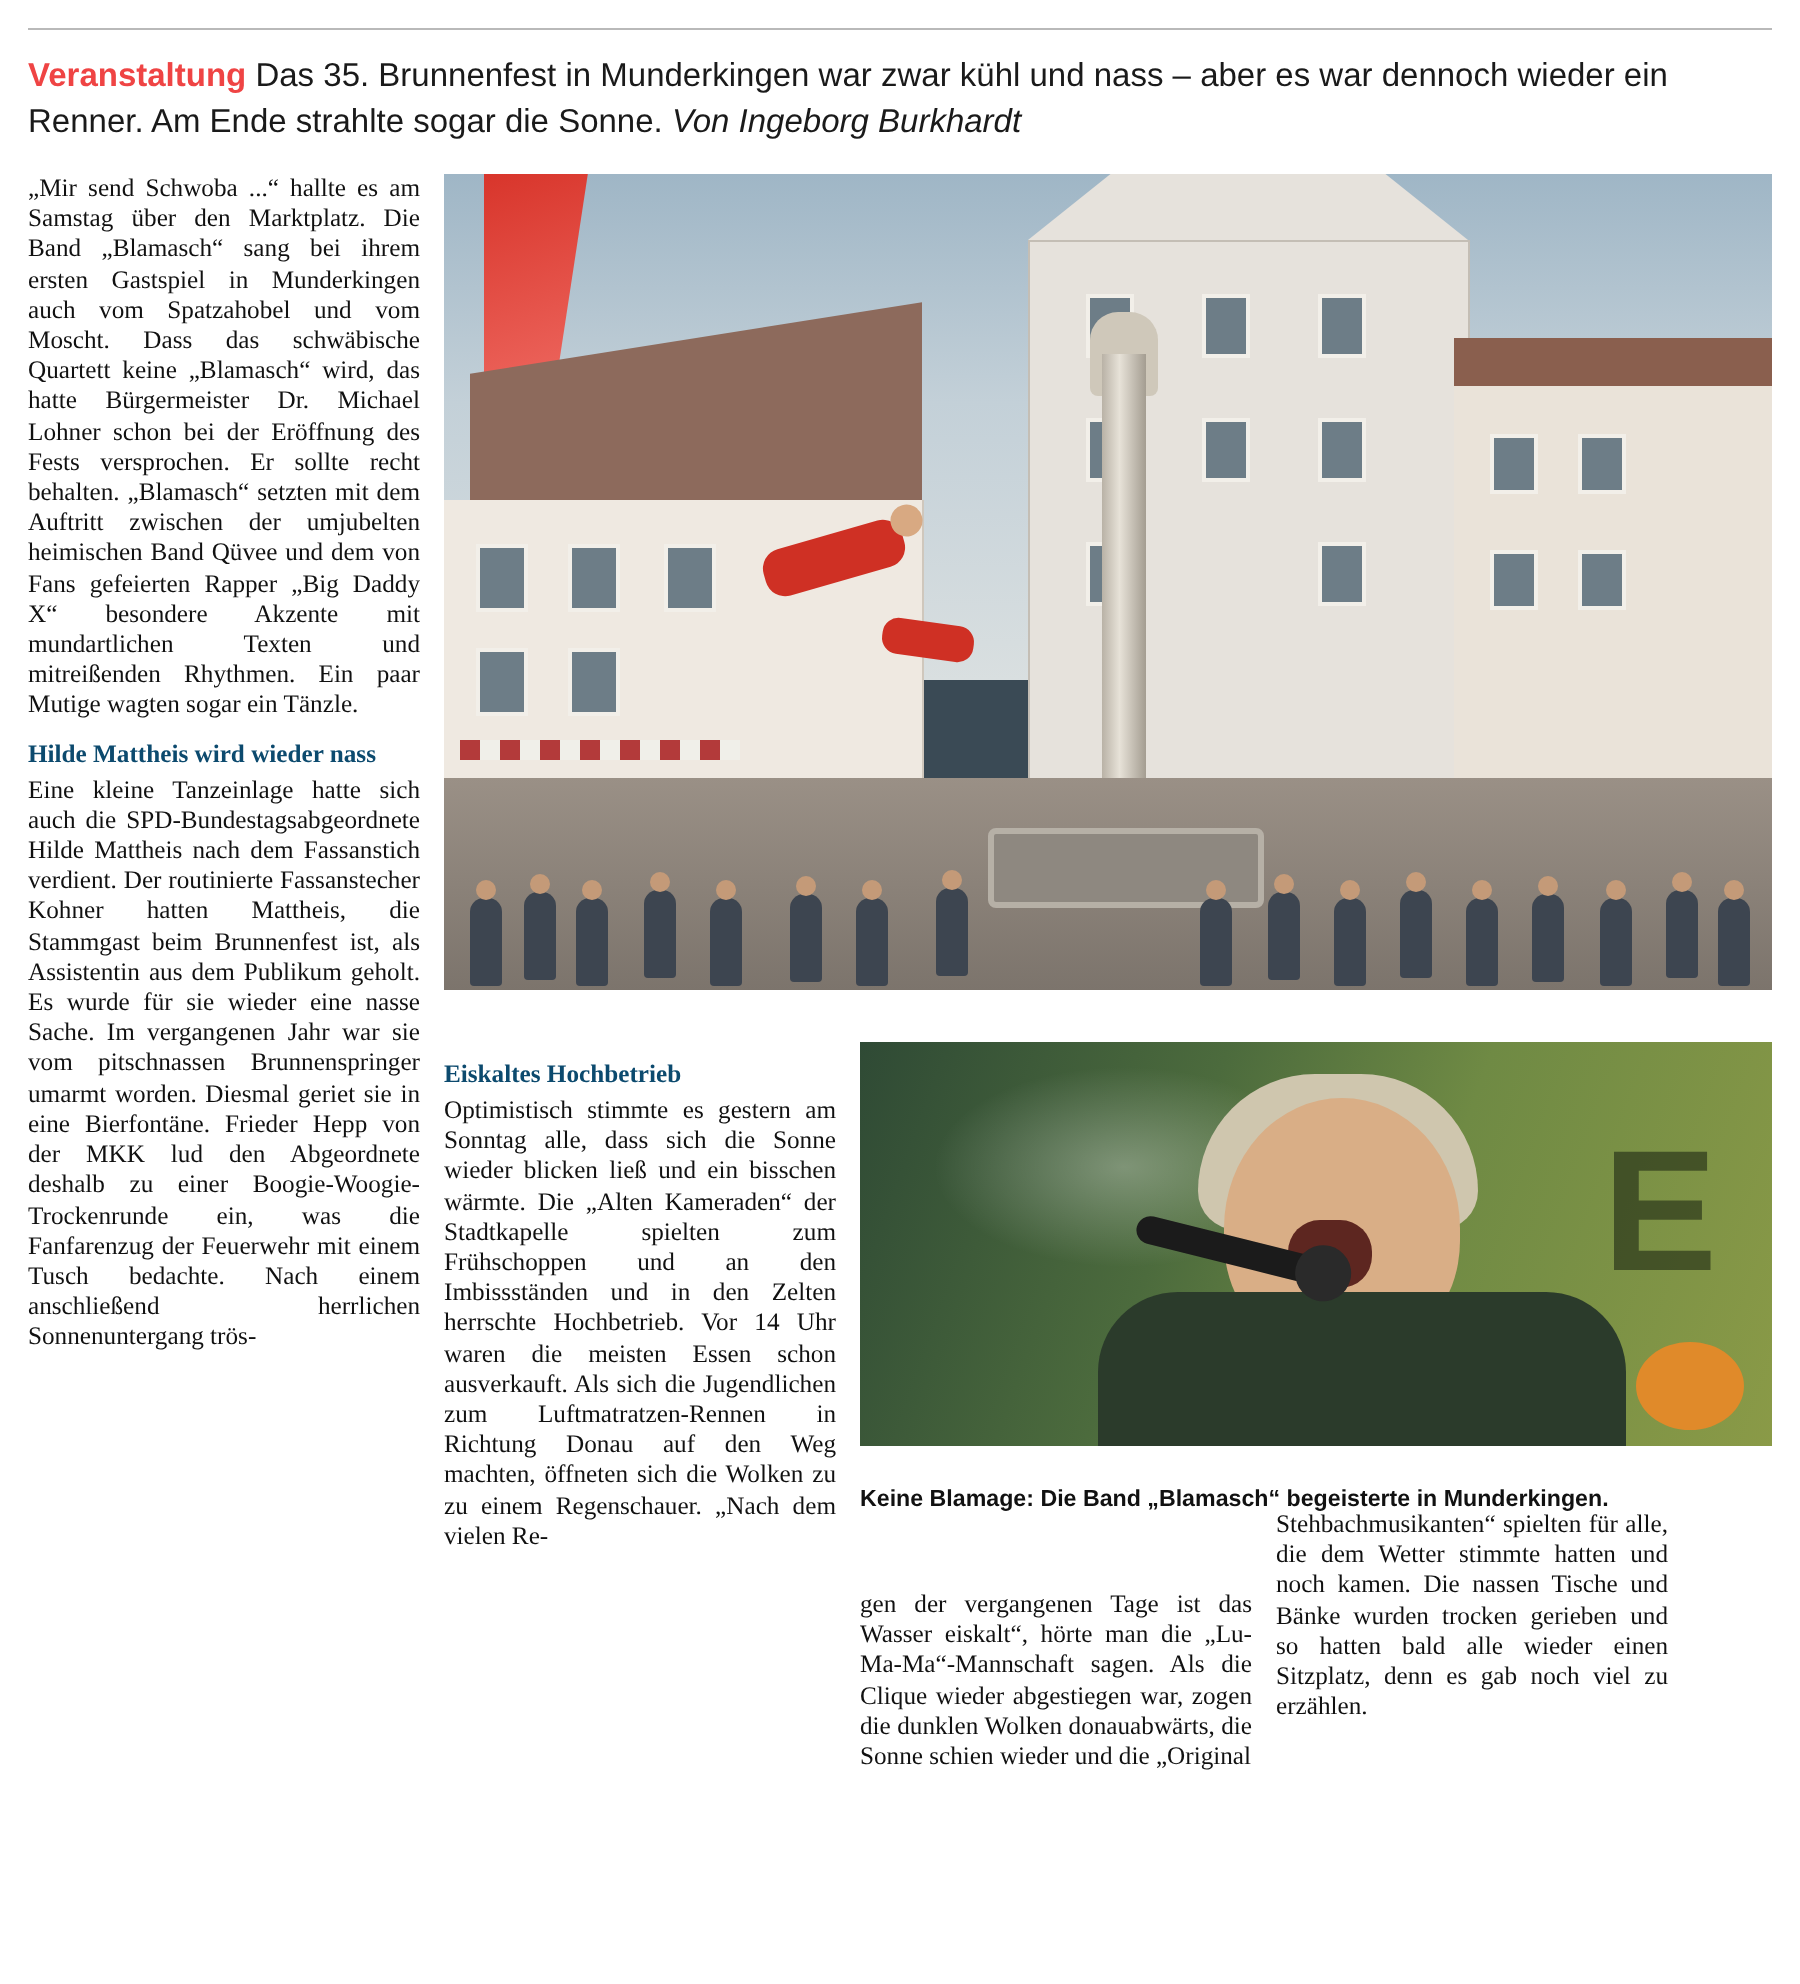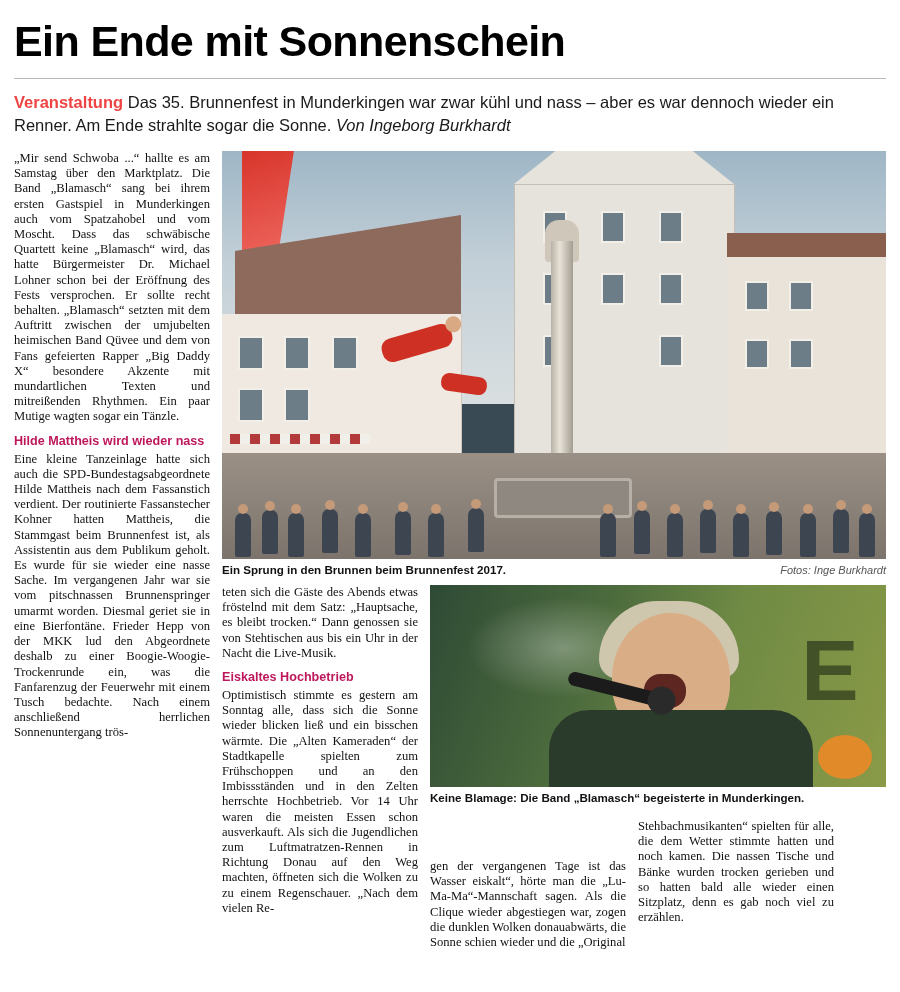--- a/index.html
+++ b/index.html
@@ -67,26 +67,26 @@
     hyphens: auto;
   }
   .col p {
     margin: 0;
     text-indent: 0;
   }
   .col p + p {
     text-indent: 9px;
   }
   .subhead {
-    font-family: Liberation Sans, sans-serif;
+    font-family: Liberation Serif, serif;
     font-weight: bold;
     font-size: 12.6px;
     line-height: 15px;
     margin: 9px 0 3px 0;
-    color: #be185d;
+    color: #0c4a6e;
   }
   
   .dropcap-para::first-letter {
     float: left;
     font-family: "Liberation Serif", serif;
     font-size: 42px;
     line-height: 34px;
     padding: 2px 4px 0 0;
     font-weight: normal;
   }
@@ -142,21 +142,21 @@
     position: relative;
     width: 456px;
     height: 202px;
     overflow: hidden;
     background: #2e4b3f;
   }
   .caption2 {
     font-family: "Liberation Sans", sans-serif;
     font-size: 11.6px;
     font-weight: bold;
-    padding: 4px 0 0 0;
+    padding: 20px 0 0 0;
     color: #111;
   }
   
   #col3 {
     left: 416px;
     top: 708px;
     width: 196px;
   }
   #col4 {
     left: 624px;
@@ -391,21 +391,20 @@
     height: 44px;
     background: #e08a2a;
     border-radius: 50%;
   }
 </style>
 </head>
 <body>
 
 <div class="page">
 
-  <h1 class="headline">Ein Ende mit Sonnenschein</h1>
   <div class="rule-top"></div>
 
   <p class="standfirst">
     <span class="kicker">Veranstaltung</span>
     <span>Das 35. Brunnenfest in Munderkingen war zwar kühl und nass – aber es war dennoch wieder ein Renner. Am Ende strahlte sogar die Sonne.</span>
     <span class="byline">Von Ingeborg Burkhardt</span>
   </p>
 
   <div class="content">
 
@@ -466,28 +465,23 @@
           <div class="person" style="left:62%;bottom:4%;"></div>
           <div class="person" style="left:67%;"></div>
           <div class="person" style="left:72%;bottom:5%;"></div>
           <div class="person" style="left:77%;"></div>
           <div class="person" style="left:82%;bottom:3%;"></div>
           <div class="person" style="left:87%;"></div>
           <div class="person" style="left:92%;bottom:5%;"></div>
           <div class="person" style="left:96%;"></div>
         </div>
       </div>
-      <div class="caption-row">
-        <span>Ein Sprung in den Brunnen beim Brunnenfest 2017.</span>
-        <span class="credit">Fotos: Inge Burkhardt</span>
-      </div>
     </div>
 
     <div class="col" id="col2">
-      <p>teten sich die Gäste des Abends etwas fröstelnd mit dem Satz: „Hauptsache, es bleibt trocken.“ Dann genossen sie von Stehtischen aus bis ein Uhr in der Nacht die Live-Musik.</p>
       <h2 class="subhead">Eiskaltes Hochbetrieb</h2>
       <p>Optimistisch stimmte es gestern am Sonntag alle, dass sich die Sonne wieder blicken ließ und ein bisschen wärmte. Die „Alten Kameraden“ der Stadtkapelle spielten zum Frühschoppen und an den Imbissständen und in den Zelten herrschte Hochbetrieb. Vor 14 Uhr waren die meisten Essen schon ausverkauft. Als sich die Jugendlichen zum Luftmatratzen-Rennen in Richtung Donau auf den Weg machten, öffneten sich die Wolken zu zu einem Regenschauer. „Nach dem vielen Re-</p>
     </div>
 
     <div class="photo-block-2">
       <div class="photo2">
         <div class="stage-bg"></div>
         <div class="stage-glow"></div>
         <div class="amp-letter">E</div>
         <div class="singer-hair"></div>

